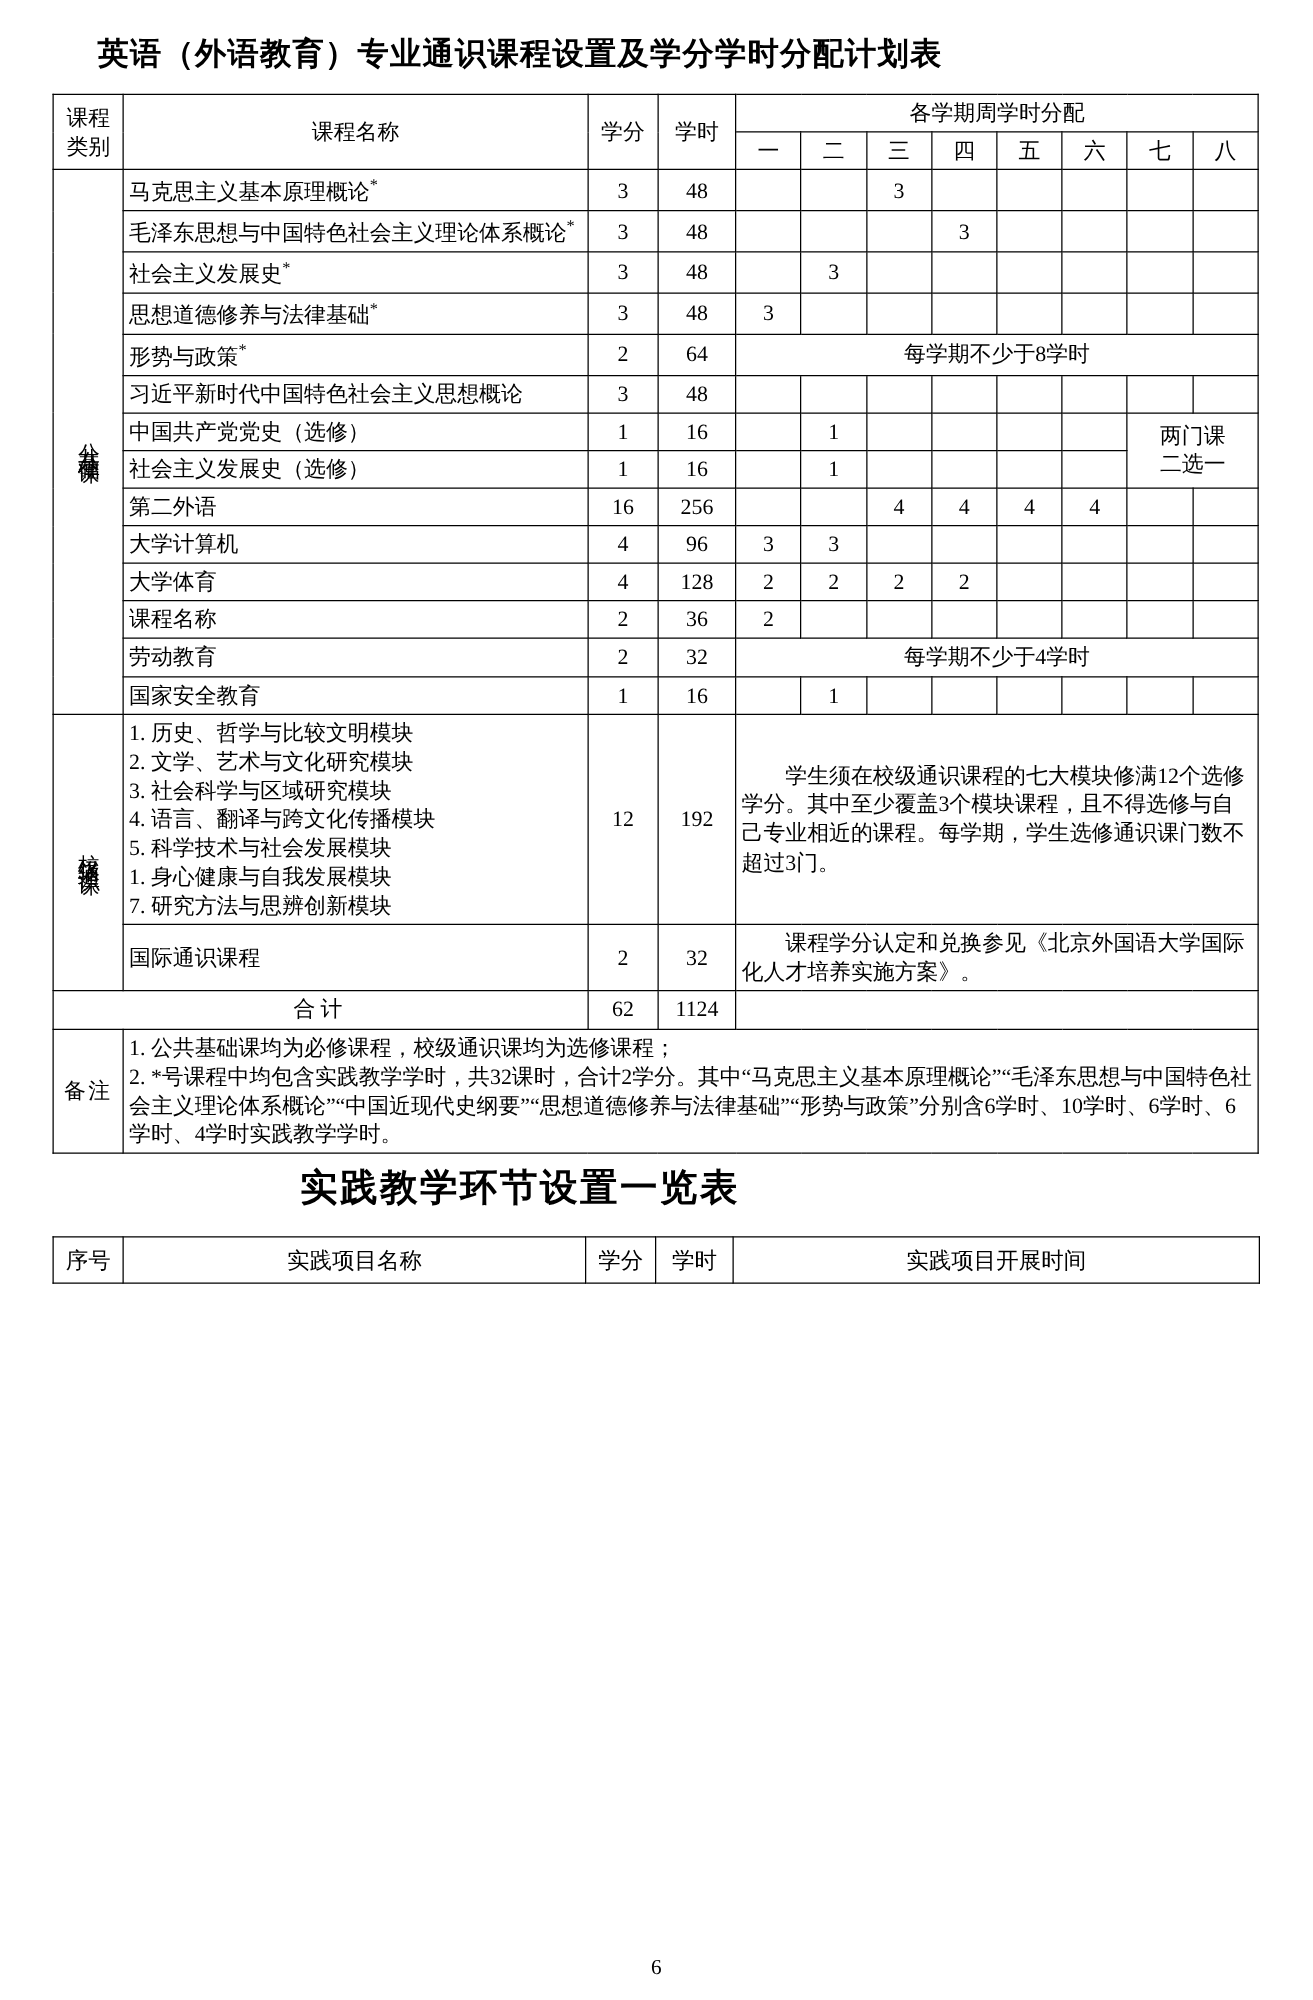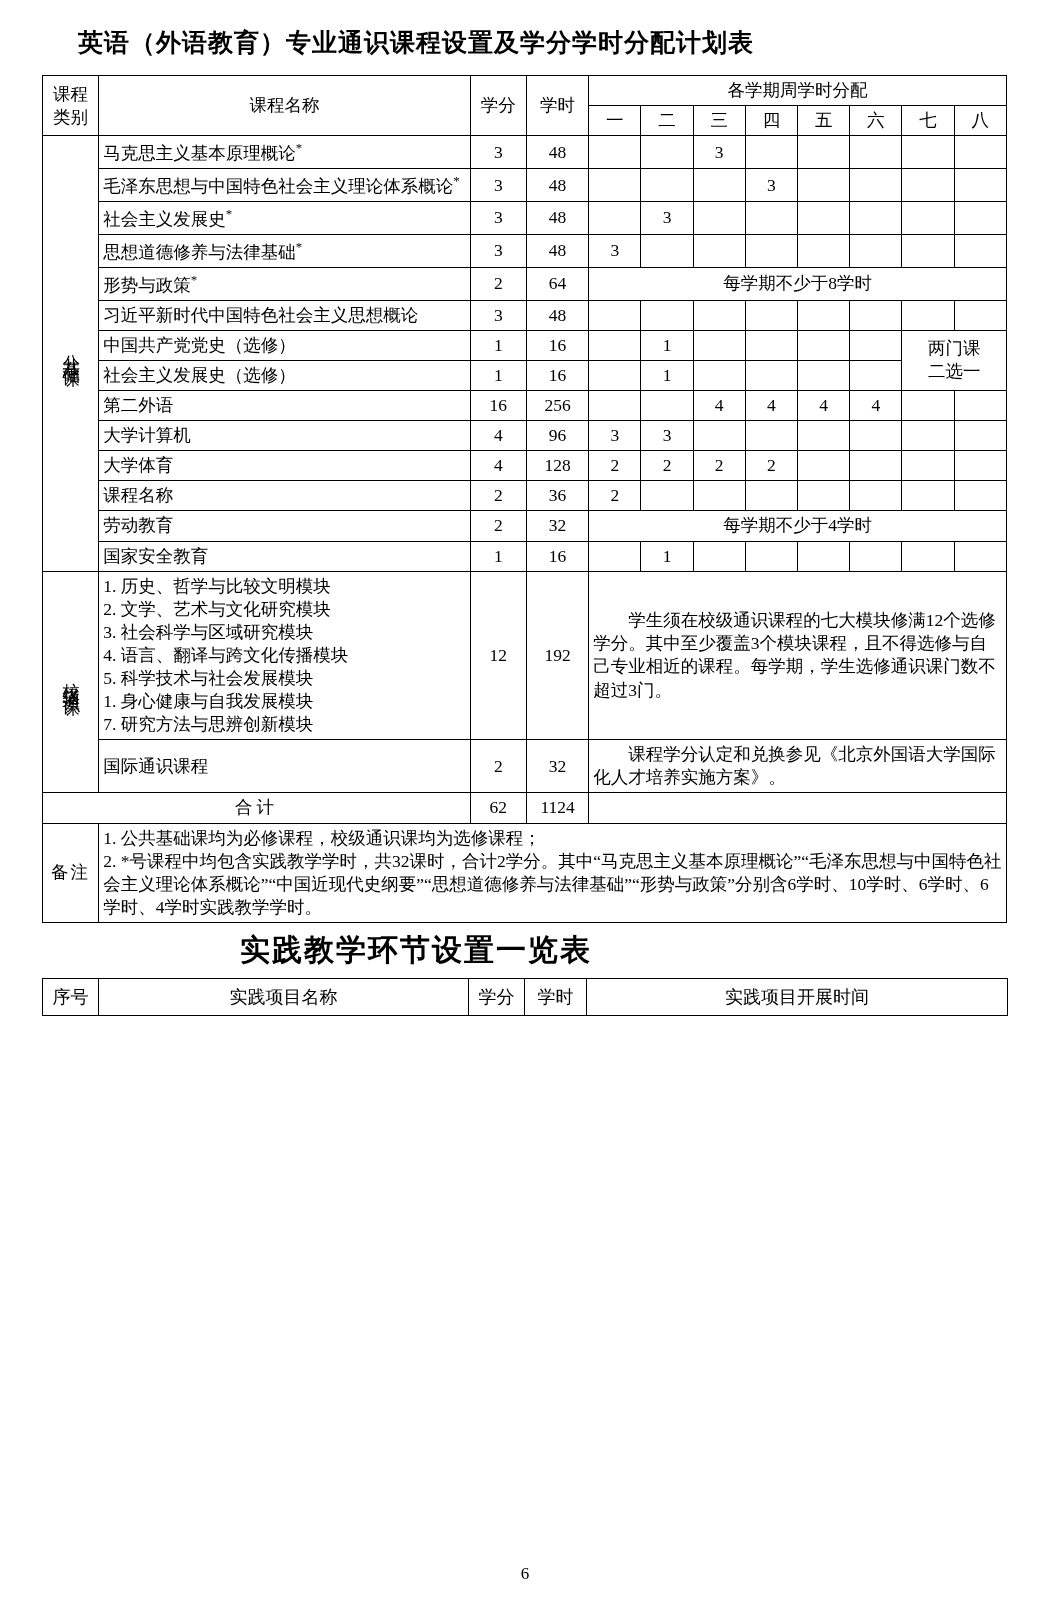--- a/index.html
+++ b/index.html
@@ -94,21 +94,21 @@
     text-align: center;
     font-size: 30px;
     font-weight: bold;
     letter-spacing: 2px;
     padding: 7px 0;
   }
   table.second {
     width: 965px;
     border-collapse: collapse;
     table-layout: fixed;
-    margin: 0 auto;
+    margin: 11px auto;
   }
   table.second td {
     border: 1px solid #000;
     font-size: 18px;
     text-align: center;
     padding: 6px 4px;
   }
   .pagenum {
     position: absolute;
     bottom: 16px;

